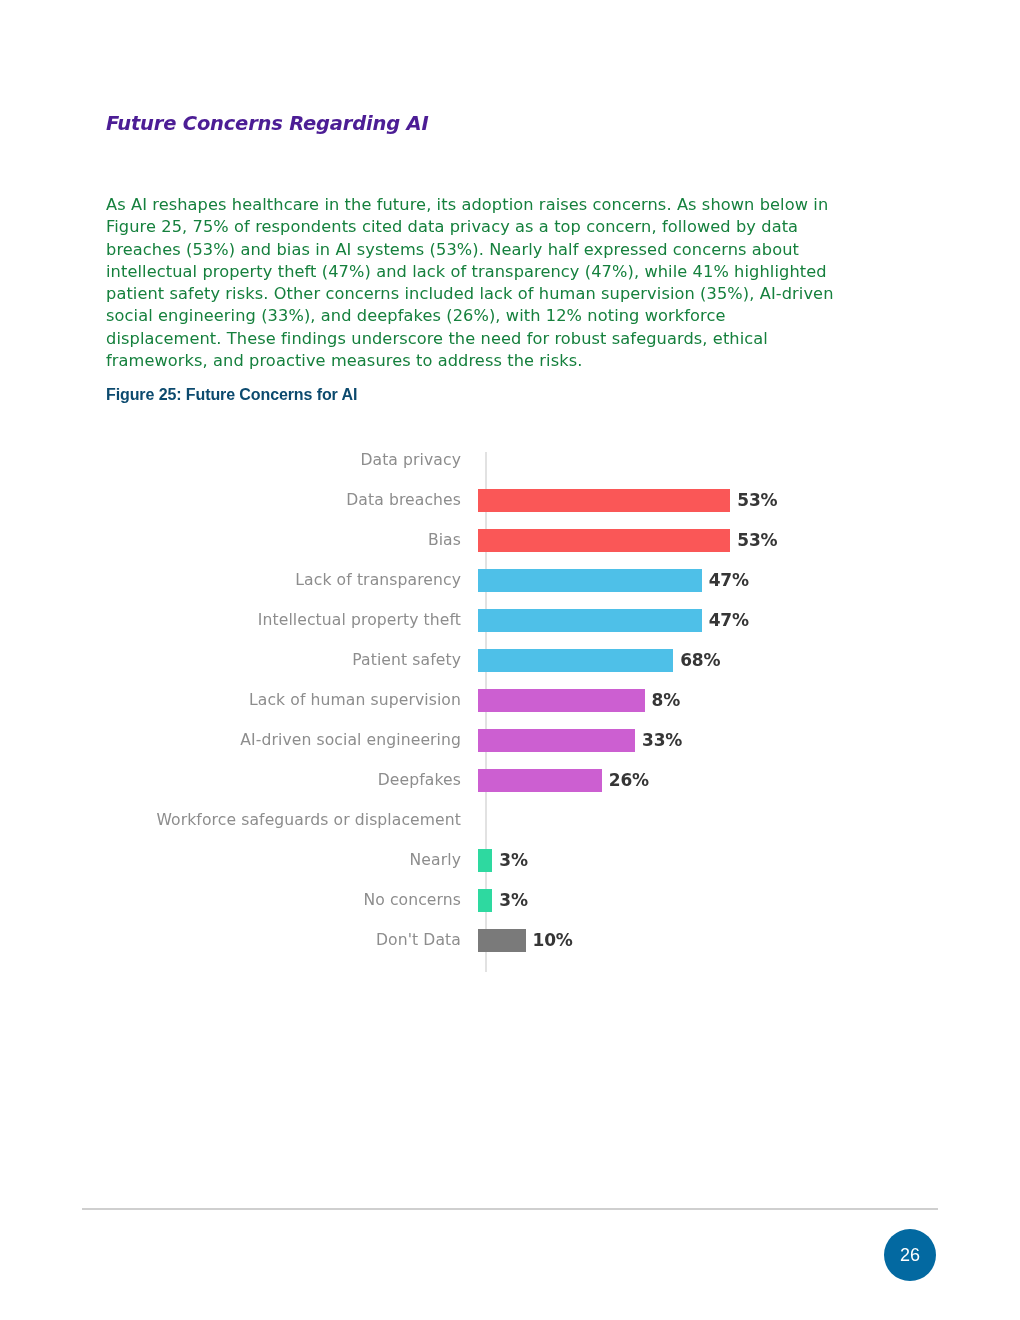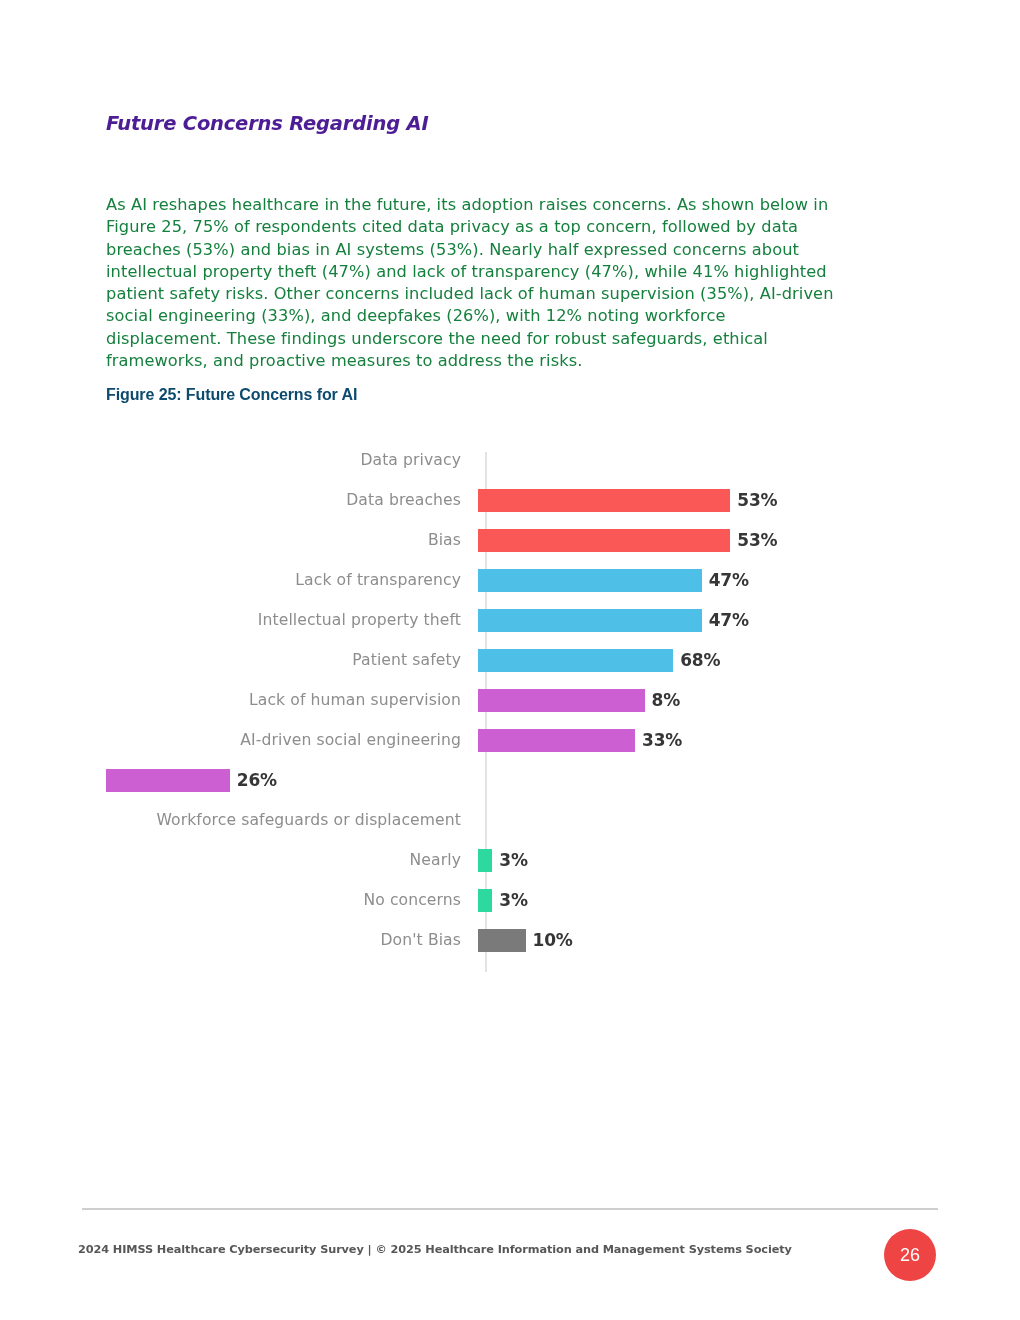--- a/index.html
+++ b/index.html
@@ -148,21 +148,21 @@
     letter-spacing: -0.1px;
     white-space: nowrap;
   }
   .page-badge {
     position: absolute;
     left: 884px;
     top: 1229px;
     width: 52px;
     height: 52px;
     border-radius: 50%;
-    background: #ef4444;
+    background: #0369a1;
     color: #ffffff;
     display: flex;
     align-items: center;
     justify-content: center;
     font-family: "Liberation Sans", sans-serif;
     font-size: 18px;
     font-weight: 400;
   }
 </style>
 </head>
@@ -225,20 +225,21 @@
           </div>
         </div>
         <div class="bar-row">
           <div class="bar-label">AI-driven social engineering</div>
           <div class="bar-track">
             <div class="bar-fill" style="width: 157.08px; background: rgb(204, 95, 209);"></div>
             <div class="bar-value">33%</div>
           </div>
         </div>
         <div class="bar-row">
+          <div class="bar-label">Deepfakes</div>
           <div class="bar-track">
             <div class="bar-fill" style="width: 123.76px; background: rgb(204, 95, 209);"></div>
             <div class="bar-value">26%</div>
           </div>
         </div>
         <div class="bar-row">
           <div class="bar-label">Workforce safeguards or displacement</div>
         </div>
         <div class="bar-row">
           <div class="bar-label">Nearly</div>
@@ -248,28 +249,27 @@
           </div>
         </div>
         <div class="bar-row">
           <div class="bar-label">No concerns</div>
           <div class="bar-track">
             <div class="bar-fill" style="width: 14.28px; background: rgb(46, 217, 160);"></div>
             <div class="bar-value">3%</div>
           </div>
         </div>
         <div class="bar-row">
-          <div class="bar-label">Don't Bias</div>
+          <div class="bar-label">Don't Data</div>
           <div class="bar-track">
             <div class="bar-fill" style="width: 47.6px; background: rgb(122, 122, 122);"></div>
             <div class="bar-value">10%</div>
           </div>
         </div>
       </div>
   </div>
 
   <div class="footer-rule"></div>
 
-  <div class="footer-text">2024 HIMSS Healthcare Cybersecurity Survey  |  © 2025 Healthcare Information and Management Systems Society</div>
 
   <div class="page-badge">26</div>
 
 </div>
 
 </body></html>

